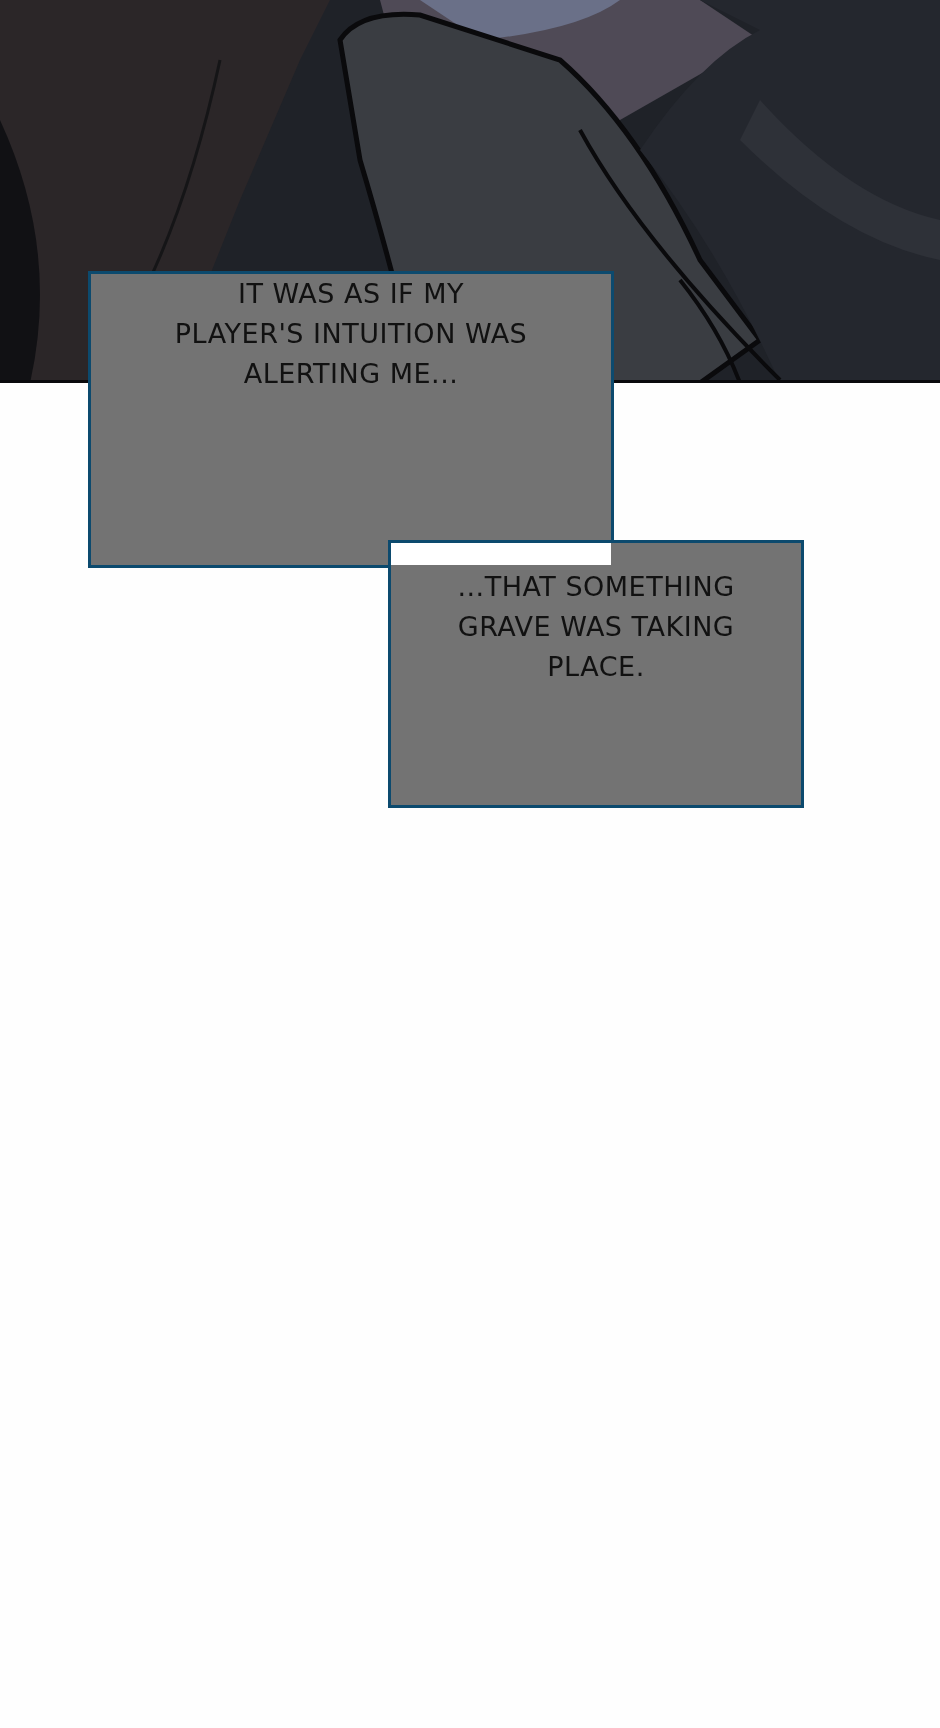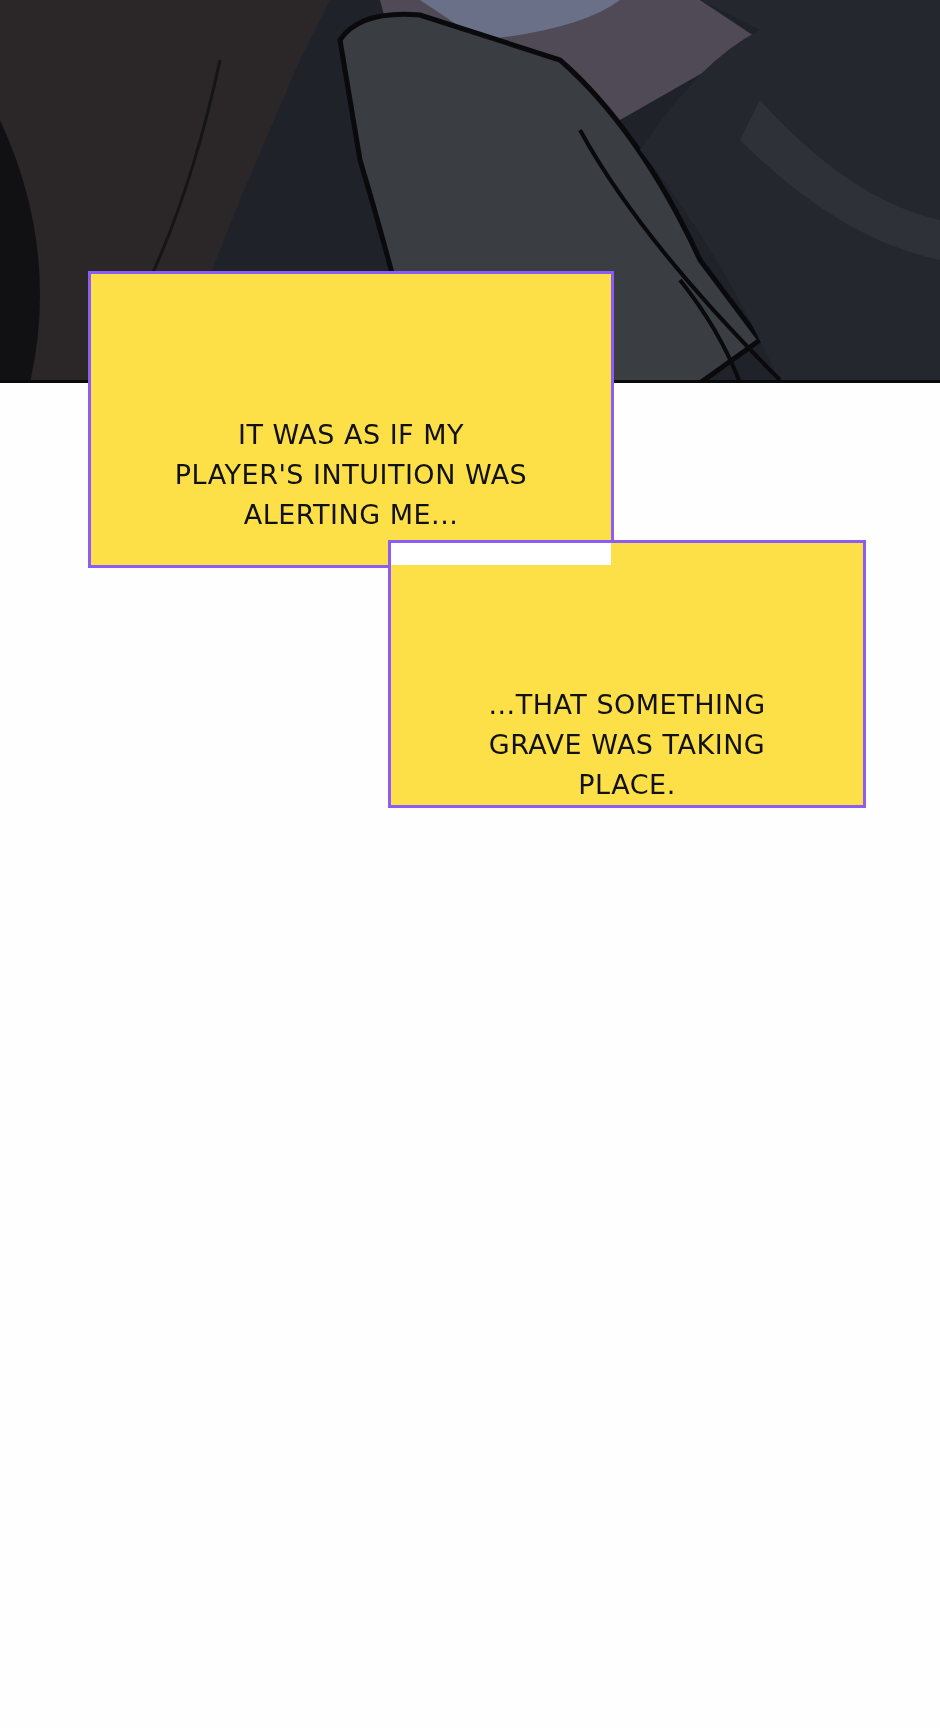--- a/index.html
+++ b/index.html
@@ -9,32 +9,32 @@
       font-family: "DejaVu Sans", sans-serif;
     }
     .art-panel {
       position: absolute; left: 0; top: 0; width: 940px; height: 383px;
       background: #1e2128; overflow: hidden;
       border-bottom: 3px solid #0a0a0c;
       box-sizing: border-box;
     }
     .art-panel svg { position: absolute; left: 0; top: 0; }
     .caption-box {
-      position: absolute; background: #fde047;
-      border: 3px solid #8b5cf6; box-sizing: border-box;
-      display: flex; align-items: flex-end; justify-content: center;
+      position: absolute; background: #737373;
+      border: 3px solid #0c4a6e; box-sizing: border-box;
+      display: flex; align-items: flex-start; justify-content: center;
     }
     .caption-text {
       font-family: "DejaVu Sans", sans-serif;
       font-size: 27px; line-height: 40px; letter-spacing: 0.5px;
       color: #111111; text-align: center; text-transform: uppercase;
       white-space: pre-line; font-weight: normal;
     }
     #caption-1 { left: 88px; top: 271px; width: 526px; height: 297px; padding-bottom: 30px; }
-    #caption-2 { left: 388px; top: 540px; width: 478px; height: 268px; padding-top: 24px; }
+    #caption-2 { left: 388px; top: 540px; width: 416px; height: 268px; padding-top: 24px; }
     
     .step-cover {
       position: absolute; background: #ffffff;
     }
   </style>
 </head>
 <body>
 
 <div class="art-panel">
   <svg width="940" height="383" viewBox="0 0 940 383">

